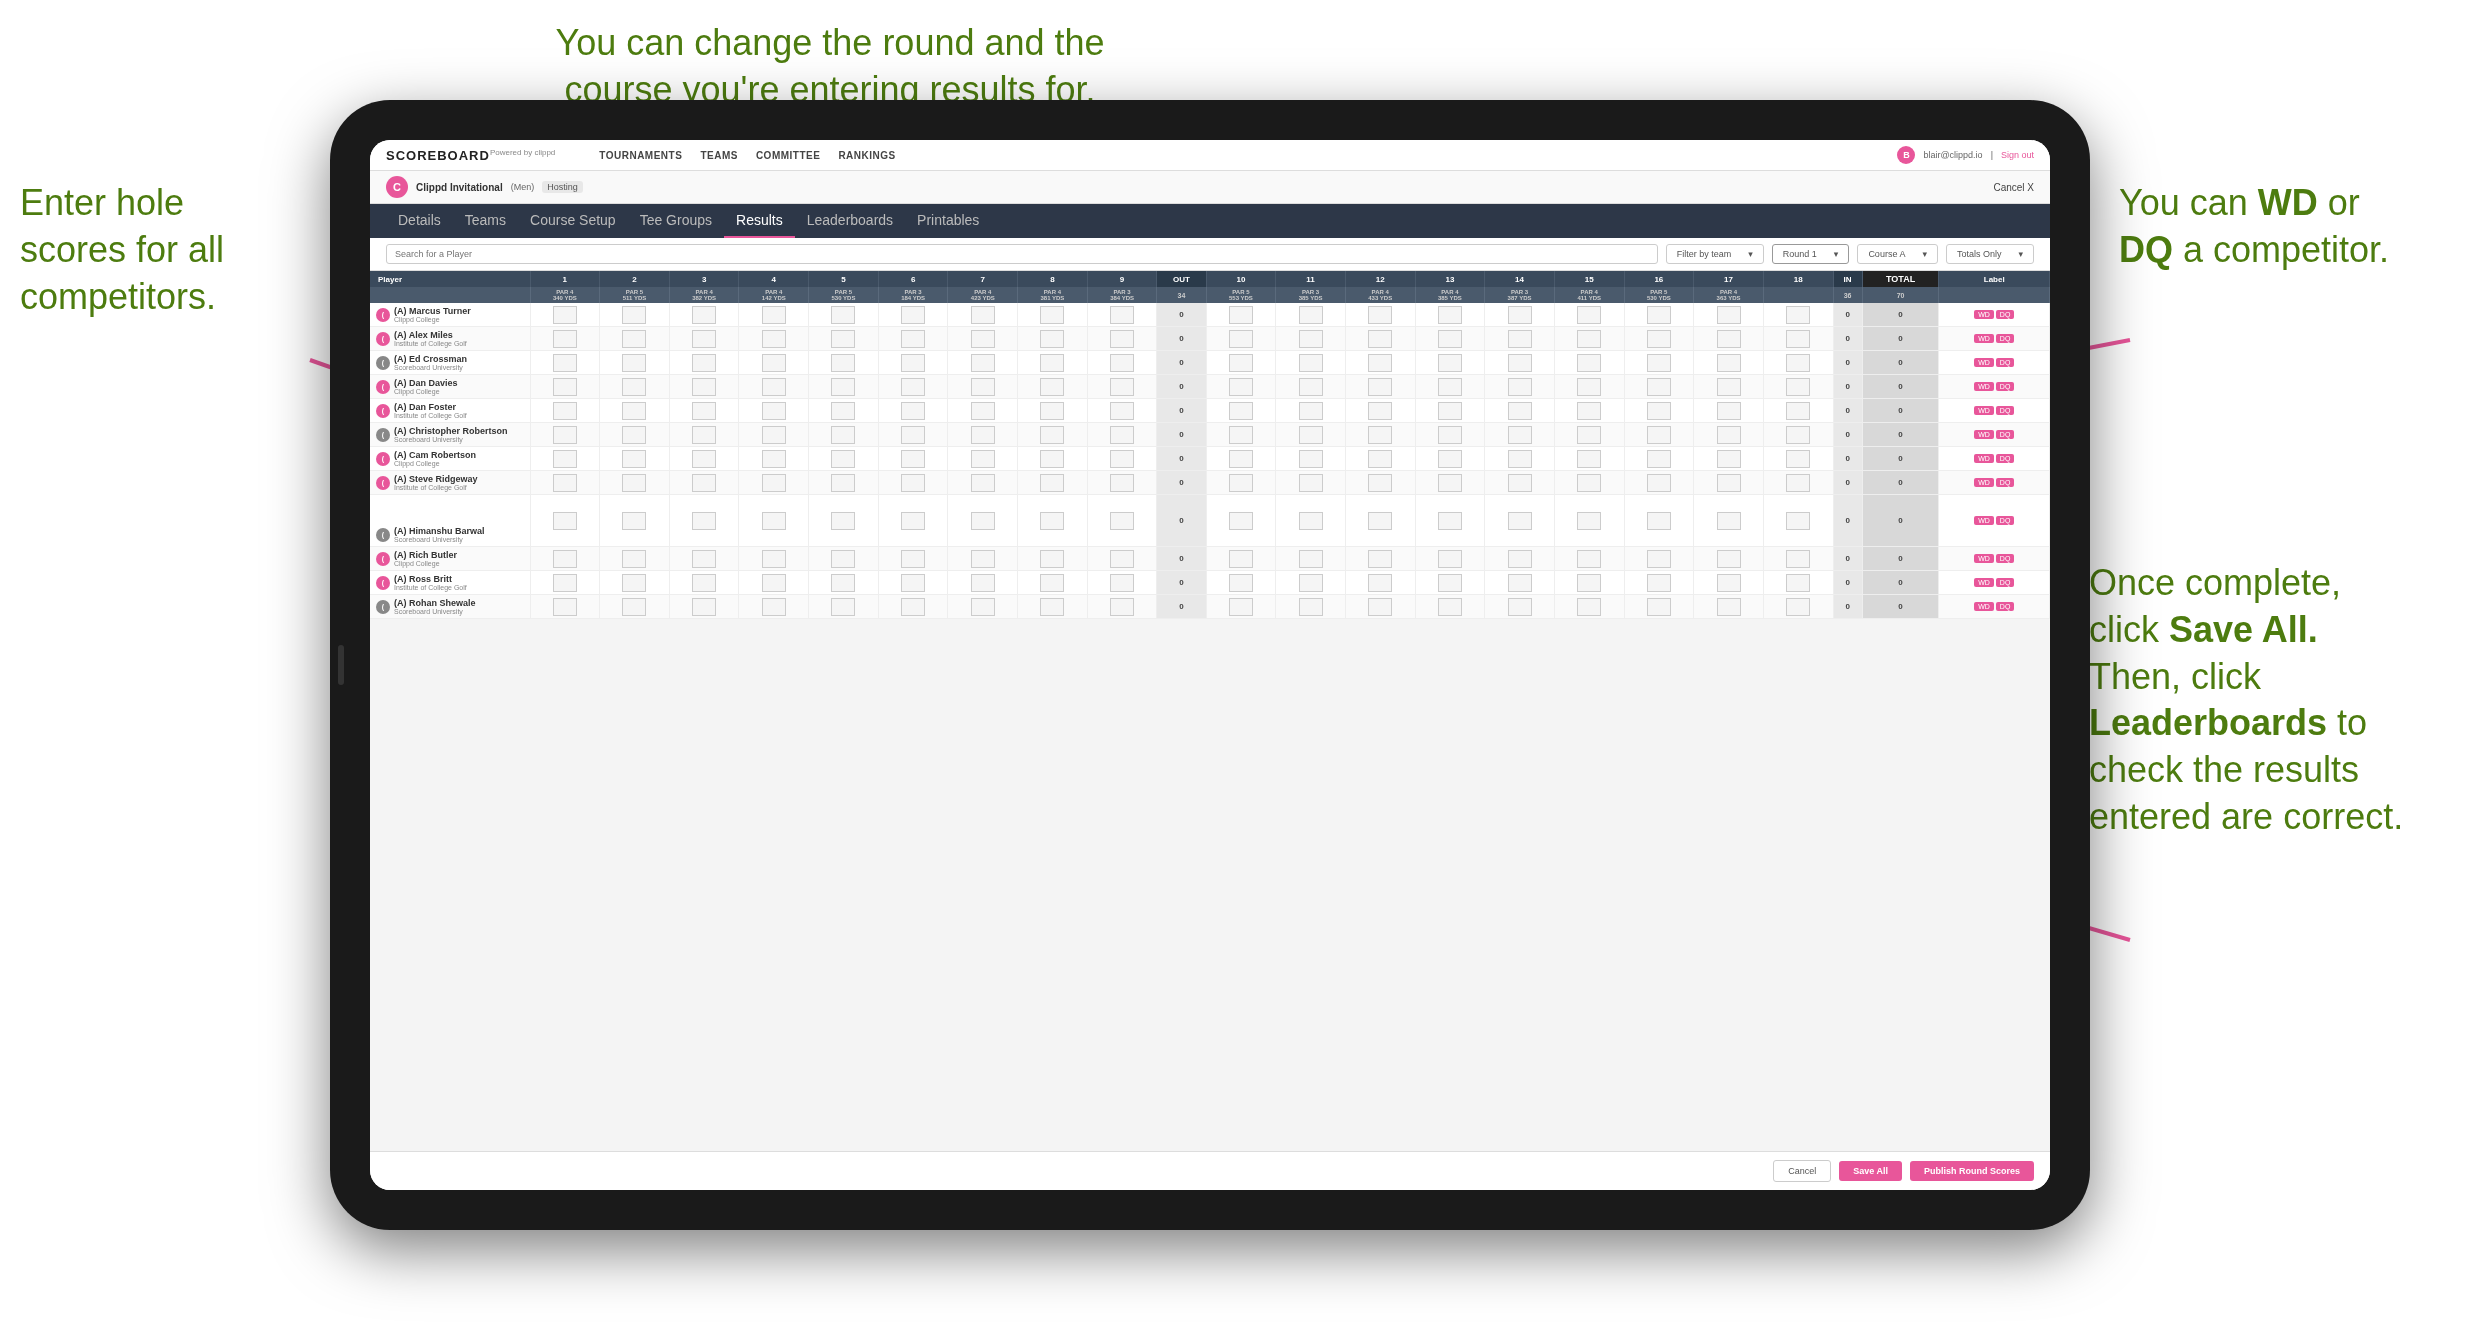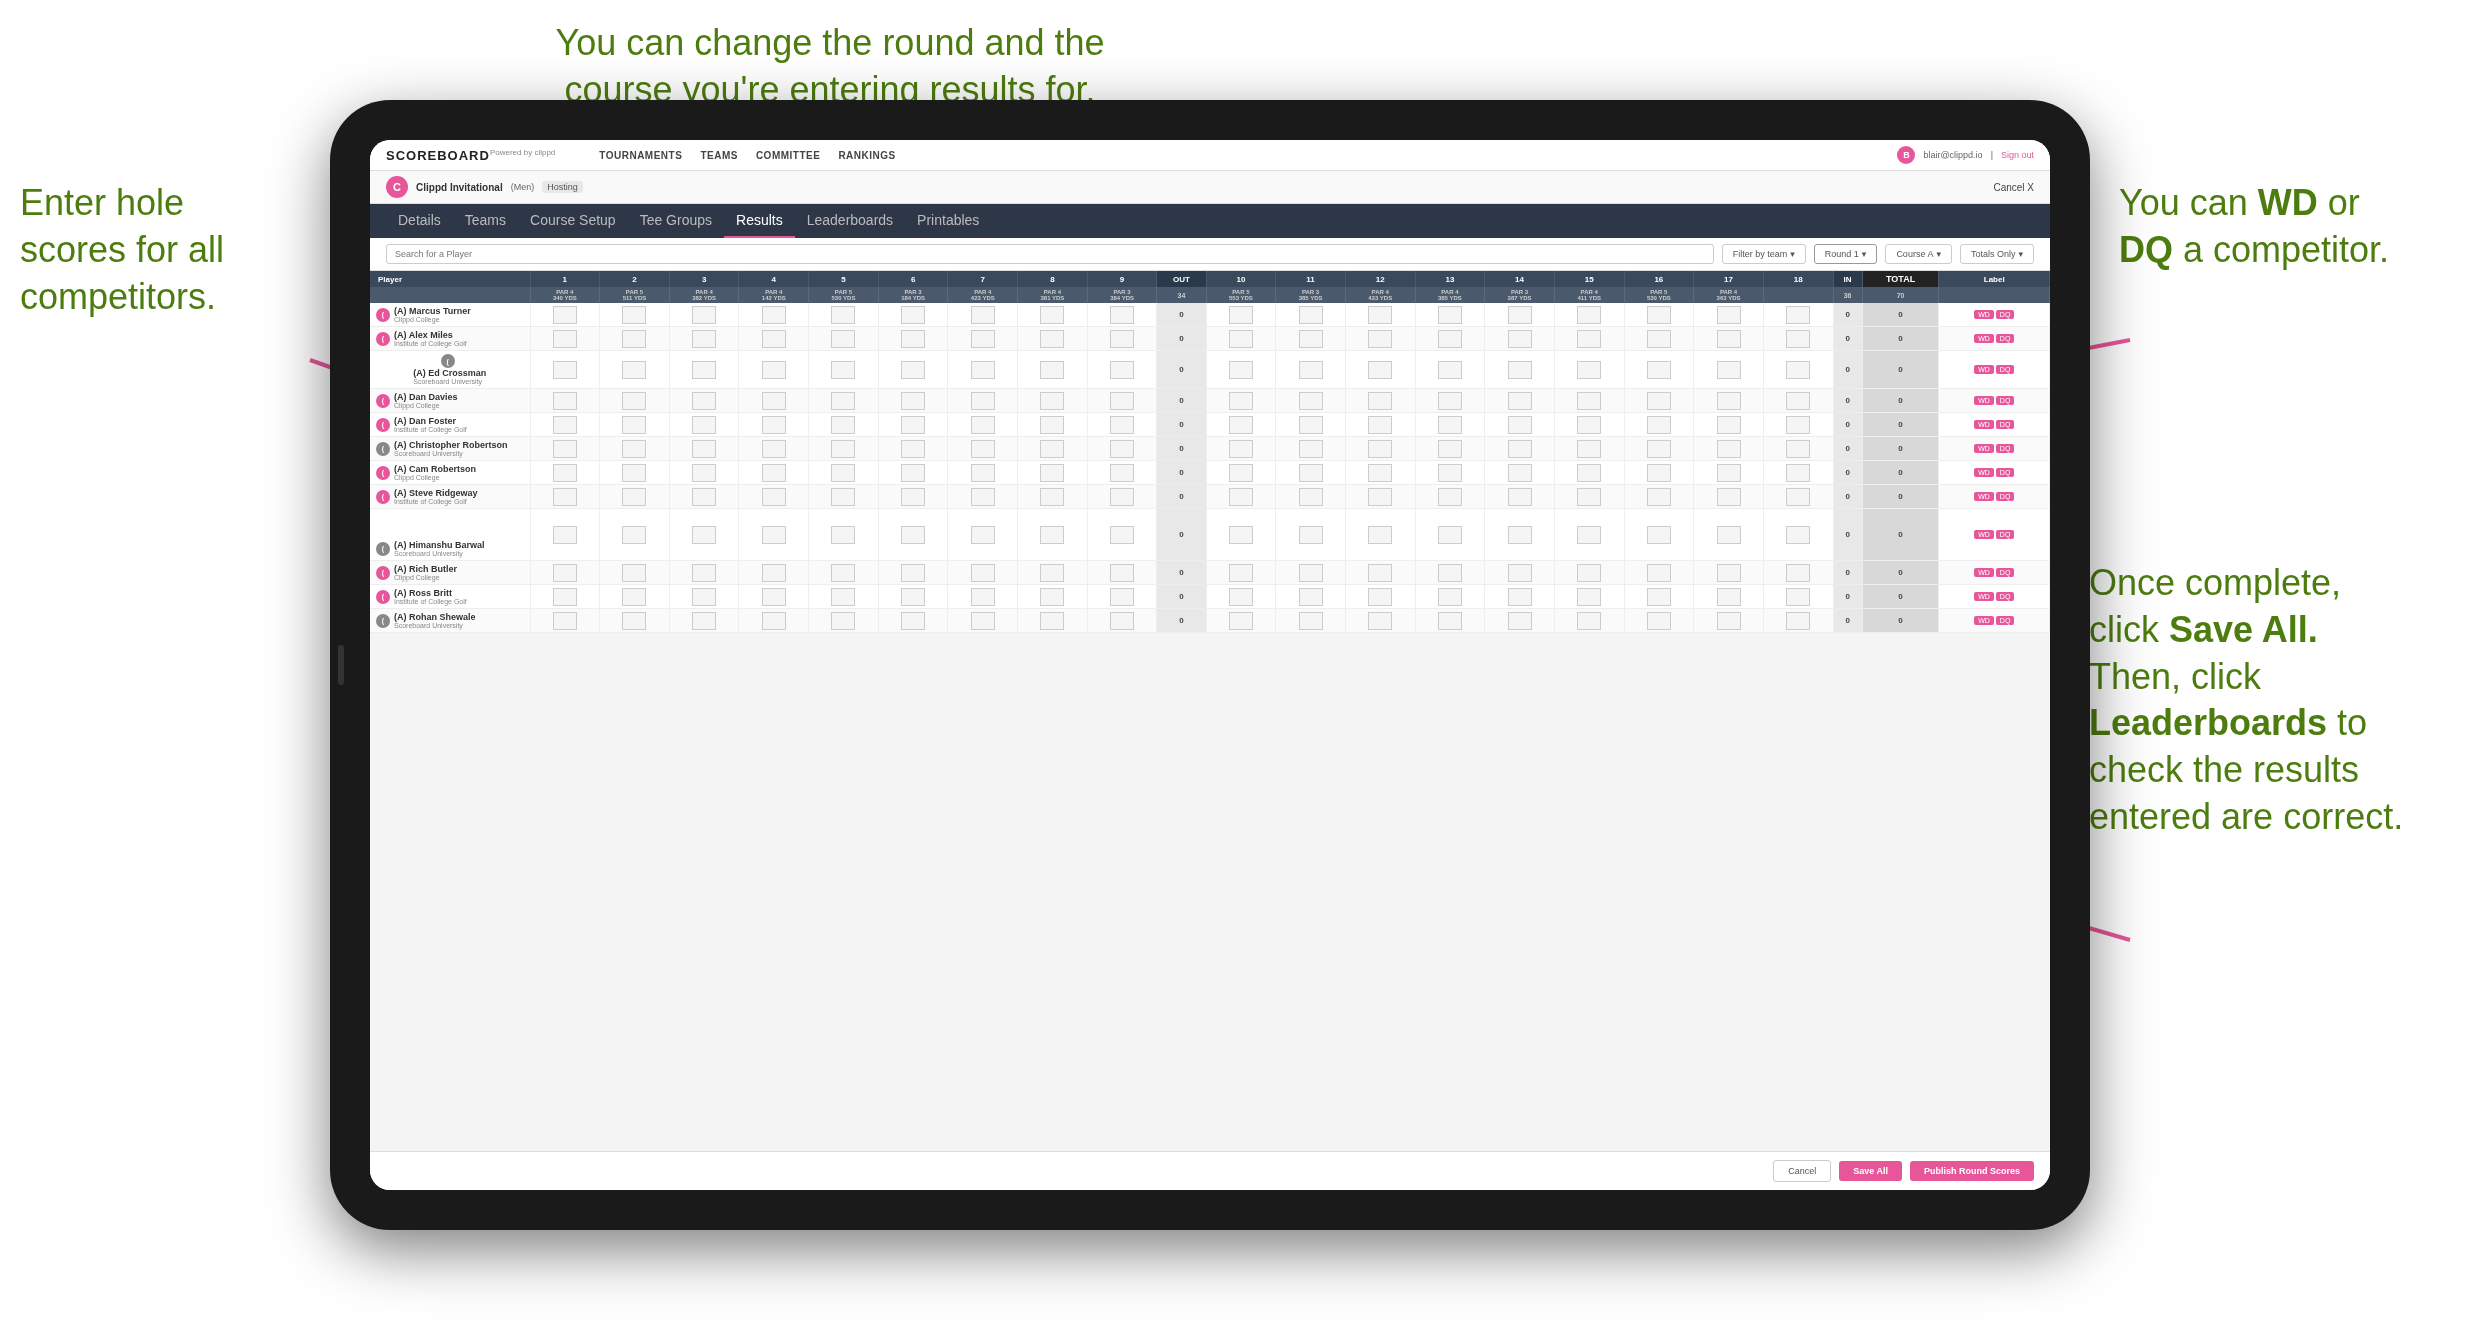--- a/index.html
+++ b/index.html
@@ -234,21 +234,21 @@
     .filter-btn {
       padding: 4px 10px;
       border: 1px solid #ccc;
       border-radius: 3px;
       font-size: 9px;
       background: #fff;
       color: #555;
       cursor: pointer;
       display: flex;
       align-items: center;
-      gap: 3px;
+      gap: 17px;
     }
 
     .filter-btn.active-round {
       background: #fff;
       border-color: #999;
     }
 
     
     .scores-container {
       flex: 1;
@@ -653,21 +653,21 @@
               <td><input type="text" style="width: 24px; height: 18px; border: 1px solid rgb(204, 204, 204); background: rgb(245, 245, 245); text-align: center; font-size: 8px; padding: 0px;"></td>
               <td><input type="text" style="width: 24px; height: 18px; border: 1px solid rgb(204, 204, 204); background: rgb(245, 245, 245); text-align: center; font-size: 8px; padding: 0px;"></td>
               <td><input type="text" style="width: 24px; height: 18px; border: 1px solid rgb(204, 204, 204); background: rgb(245, 245, 245); text-align: center; font-size: 8px; padding: 0px;"></td>
               <td><input type="text" style="width: 24px; height: 18px; border: 1px solid rgb(204, 204, 204); background: rgb(245, 245, 245); text-align: center; font-size: 8px; padding: 0px;"></td>
               <td class="in-col">0</td>
               <td class="total-col">0</td>
               <td><button class="wd-btn">WD</button><button class="dq-btn">DQ</button></td>
             </tr>
             <tr>
               <td class="player-info">
-      <div style="display:flex;align-items:center;flex-direction:column;">
+      <div style="display:flex;align-items:center;">
         <span class="player-avatar avatar-gray">(</span>
         <div>
           <div class="player-name">(A) Ed Crossman</div>
           <div class="player-school">Scoreboard University</div>
         </div>
       </div>
     </td>
               <td><input type="text" style="width: 24px; height: 18px; border: 1px solid rgb(204, 204, 204); background: rgb(245, 245, 245); text-align: center; font-size: 8px; padding: 0px;"></td>
               <td><input type="text" style="width: 24px; height: 18px; border: 1px solid rgb(204, 204, 204); background: rgb(245, 245, 245); text-align: center; font-size: 8px; padding: 0px;"></td>
               <td><input type="text" style="width: 24px; height: 18px; border: 1px solid rgb(204, 204, 204); background: rgb(245, 245, 245); text-align: center; font-size: 8px; padding: 0px;"></td>

